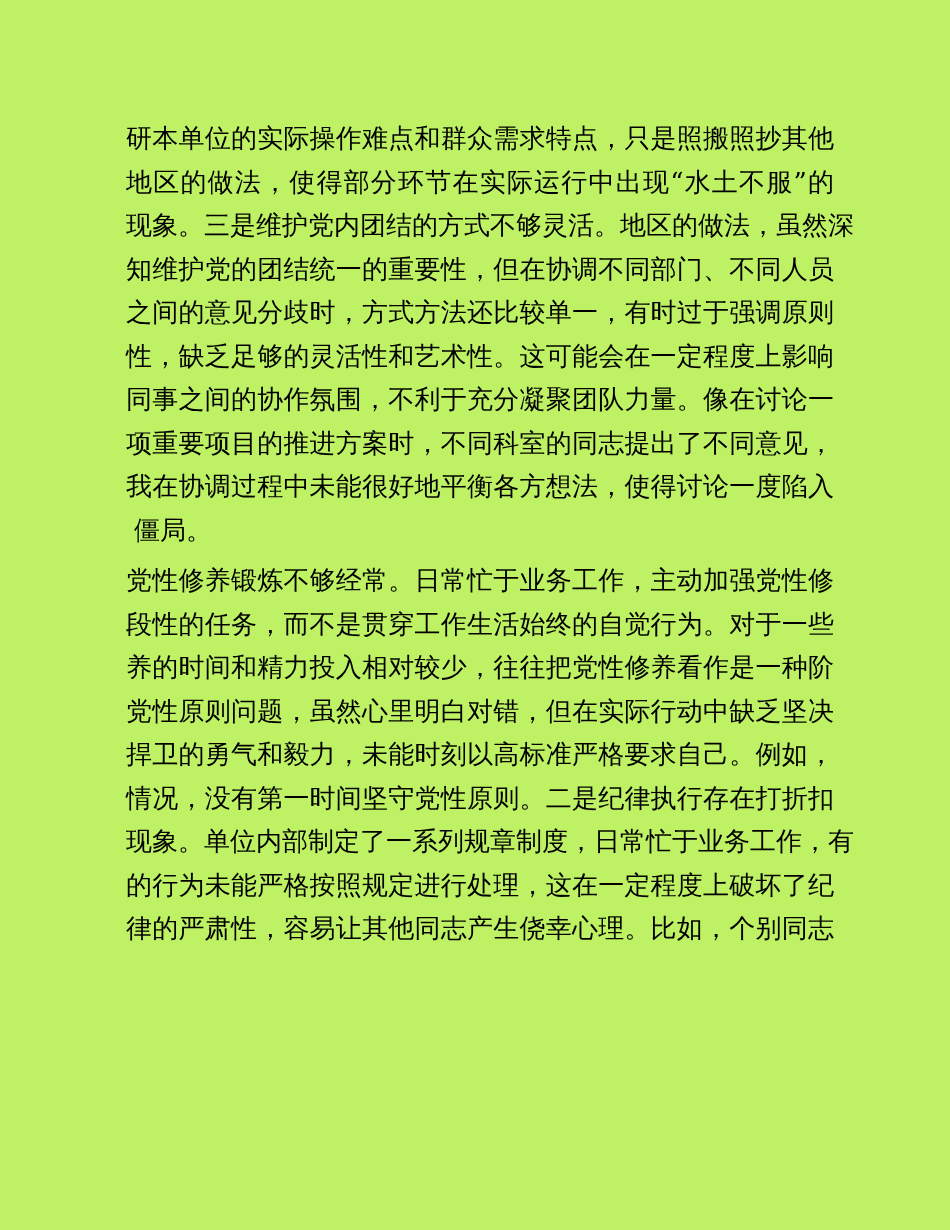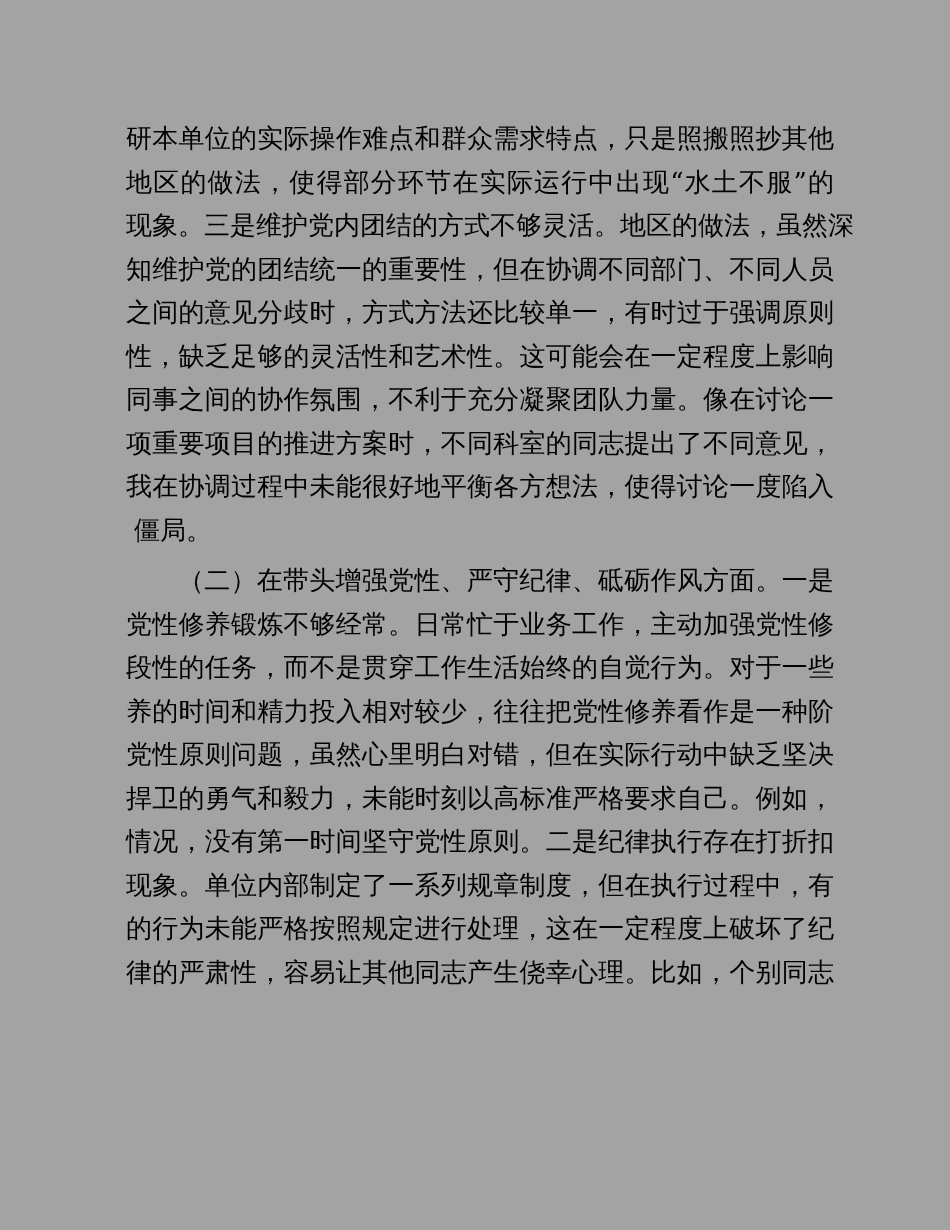--- a/index.html
+++ b/index.html
@@ -8,21 +8,21 @@
   }
   body {
     width: 950px;
     height: 1230px;
     background: #ffffff;
   }
   .page {
     position: relative;
     width: 950px;
     height: 1230px;
-    background: #a3a3a3;
+    background: #bef264;
     overflow: hidden;
     color: #000000;
     font-family: "DejaVu Serif", serif;
   }
   .text-block {
     position: absolute;
     left: 126px;
     top: 117px;
     width: 708px;
   }
@@ -60,26 +60,25 @@
       <div class="line">知维护党的团结统一的重要性，但在协调不同部门、不同人员</div>
       <div class="line">之间的意见分歧时，方式方法还比较单一，有时过于强调原则</div>
       <div class="line">性，缺乏足够的灵活性和艺术性。这可能会在一定程度上影响</div>
       <div class="line">同事之间的协作氛围，不利于充分凝聚团队力量。像在讨论一</div>
       <div class="line">项重要项目的推进方案时，不同科室的同志提出了不同意见，</div>
       <div class="line">我在协调过程中未能很好地平衡各方想法，使得讨论一度陷入</div>
       <div class="line short">僵局。</div>
     </div>
 
     <div class="paragraph para-spaced">
-      <div class="line indent">（二）在带头增强党性、严守纪律、砥砺作风方面。一是</div>
       <div class="line">党性修养锻炼不够经常。日常忙于业务工作，主动加强党性修</div>
       <div class="line">段性的任务，而不是贯穿工作生活始终的自觉行为。对于一些</div>
       <div class="line">养的时间和精力投入相对较少，往往把党性修养看作是一种阶</div>
       <div class="line">党性原则问题，虽然心里明白对错，但在实际行动中缺乏坚决</div>
       <div class="line">捍卫的勇气和毅力，未能时刻以高标准严格要求自己。例如，</div>
       <div class="line">情况，没有第一时间坚守党性原则。二是纪律执行存在打折扣</div>
-      <div class="line">现象。单位内部制定了一系列规章制度，但在执行过程中，有</div>
+      <div class="line">现象。单位内部制定了一系列规章制度，日常忙于业务工作，有</div>
       <div class="line">的行为未能严格按照规定进行处理，这在一定程度上破坏了纪</div>
       <div class="line">律的严肃性，容易让其他同志产生侥幸心理。比如，个别同志</div>
     </div>
 
   </div>
 </div>
 
 </body></html>

